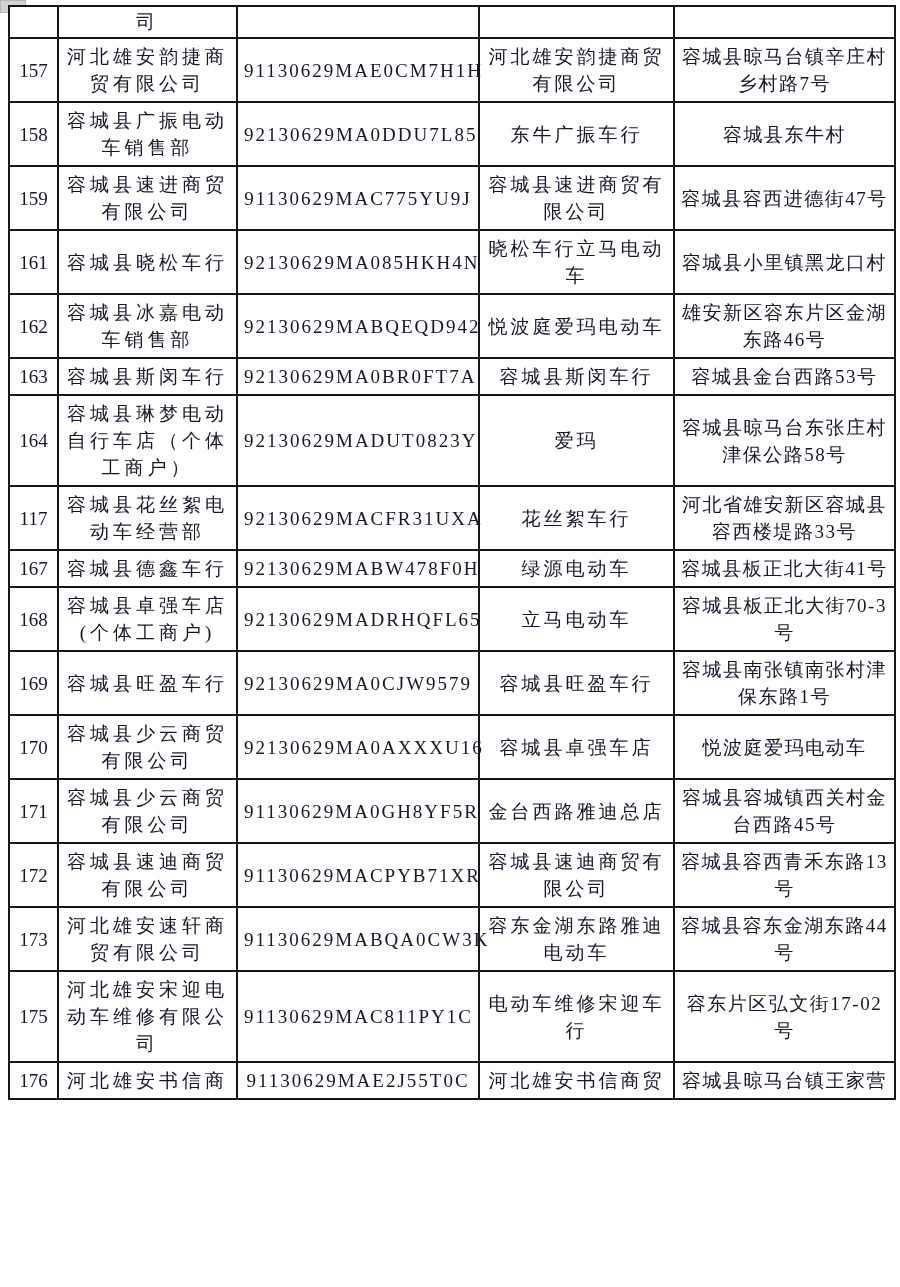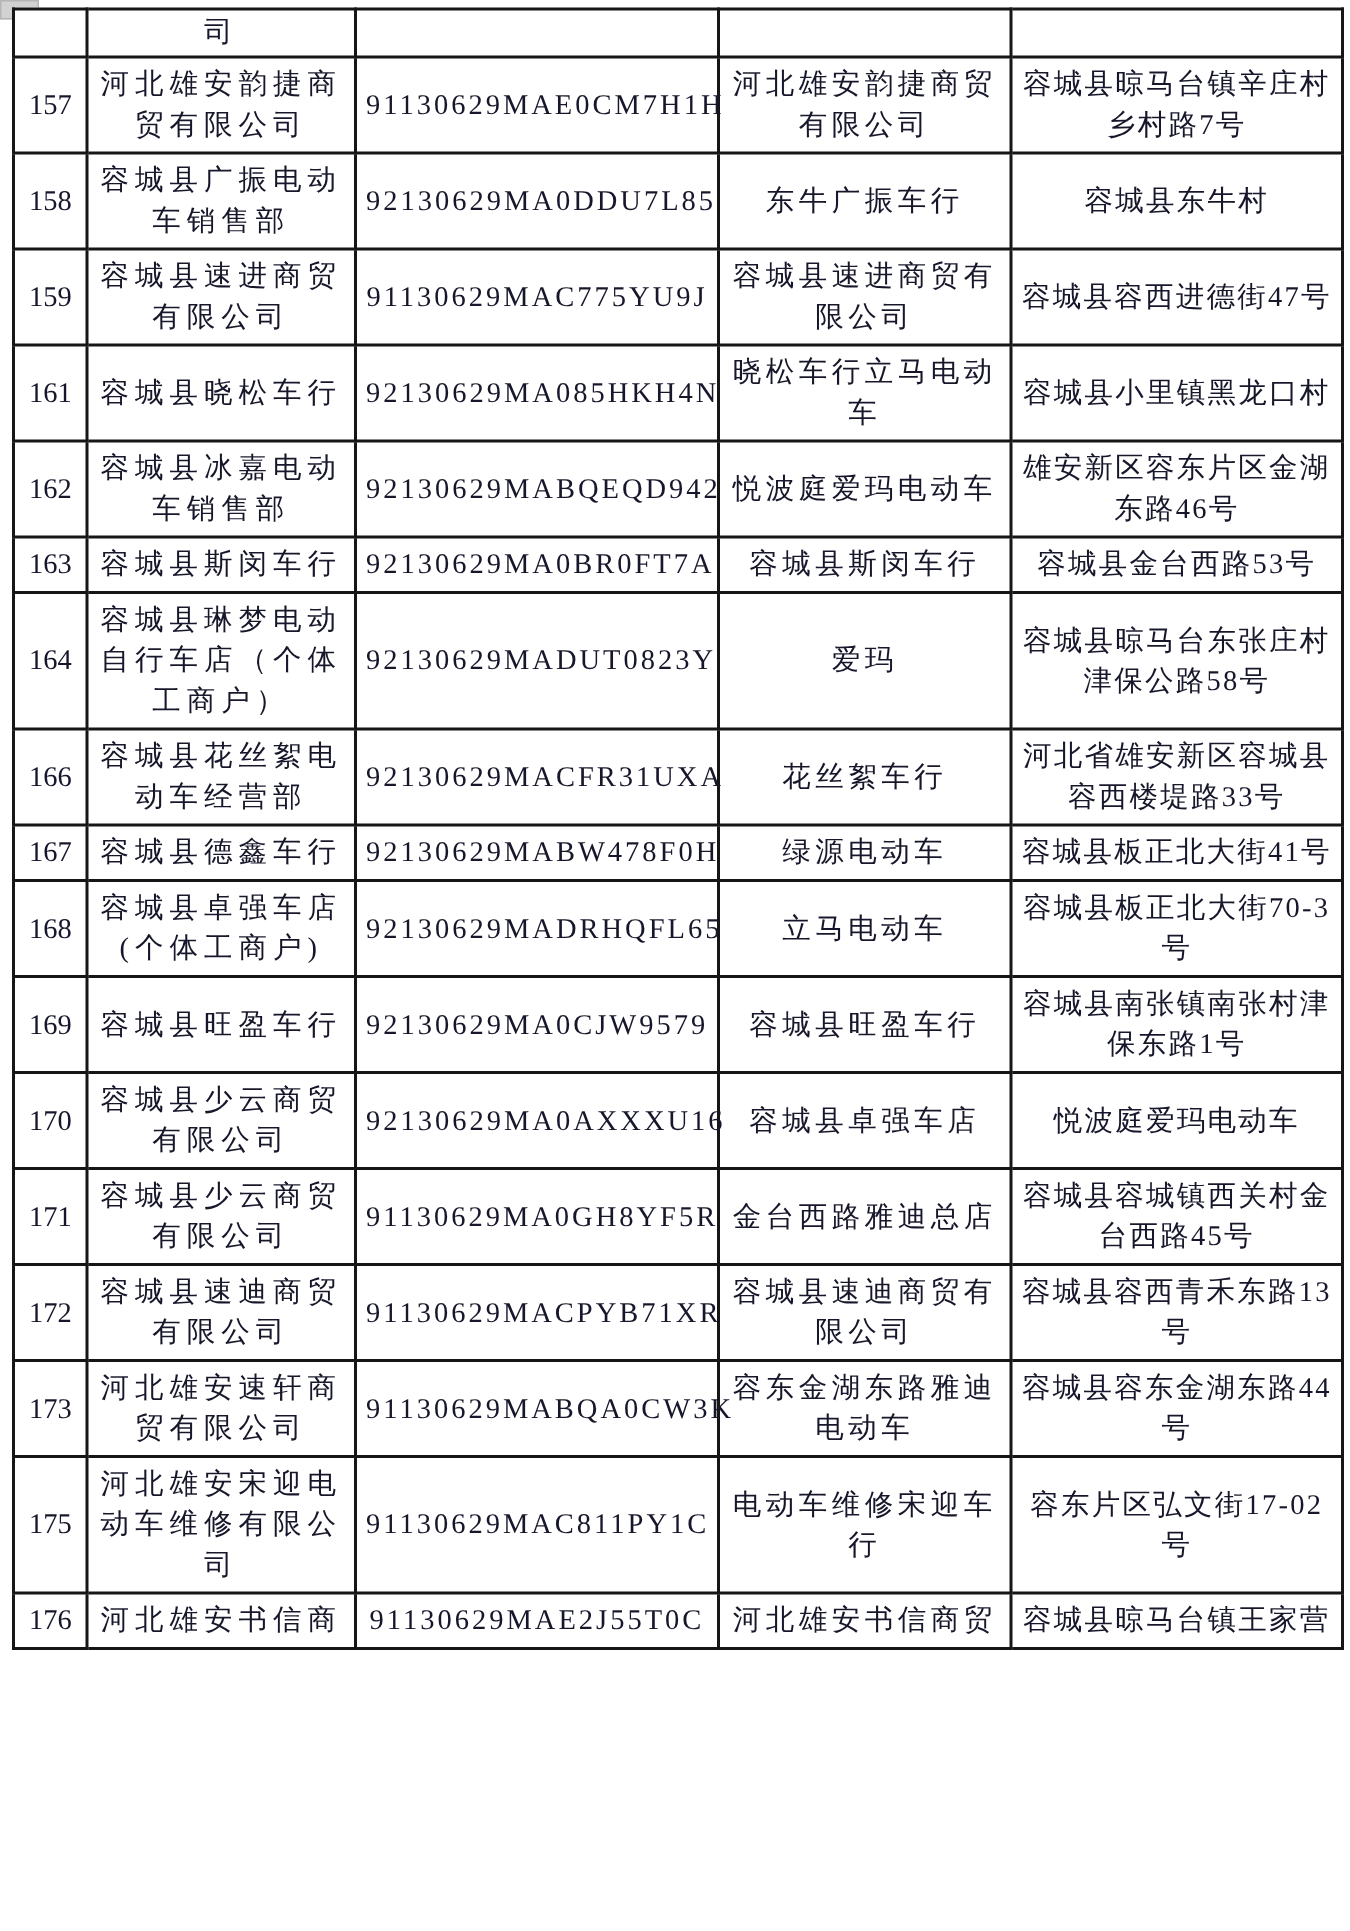--- a/index.html
+++ b/index.html
@@ -119,21 +119,21 @@
         <td class="col-address">容城县金台西路53号</td>
       </tr>
       <tr>
         <td class="col-no">164</td>
         <td class="col-name">容城县琳梦电动自行车店（个体工商户）</td>
         <td class="col-code">92130629MADUT0823Y</td>
         <td class="col-store">爱玛</td>
         <td class="col-address">容城县晾马台东张庄村津保公路58号</td>
       </tr>
       <tr>
-        <td class="col-no">166</td>
+        <td class="col-no">117</td>
         <td class="col-name">容城县花丝絮电动车经营部</td>
         <td class="col-code">92130629MACFR31UXA</td>
         <td class="col-store">花丝絮车行</td>
         <td class="col-address">河北省雄安新区容城县容西楼堤路33号</td>
       </tr>
       <tr>
         <td class="col-no">167</td>
         <td class="col-name">容城县德鑫车行</td>
         <td class="col-code">92130629MABW478F0H</td>
         <td class="col-store">绿源电动车</td>

